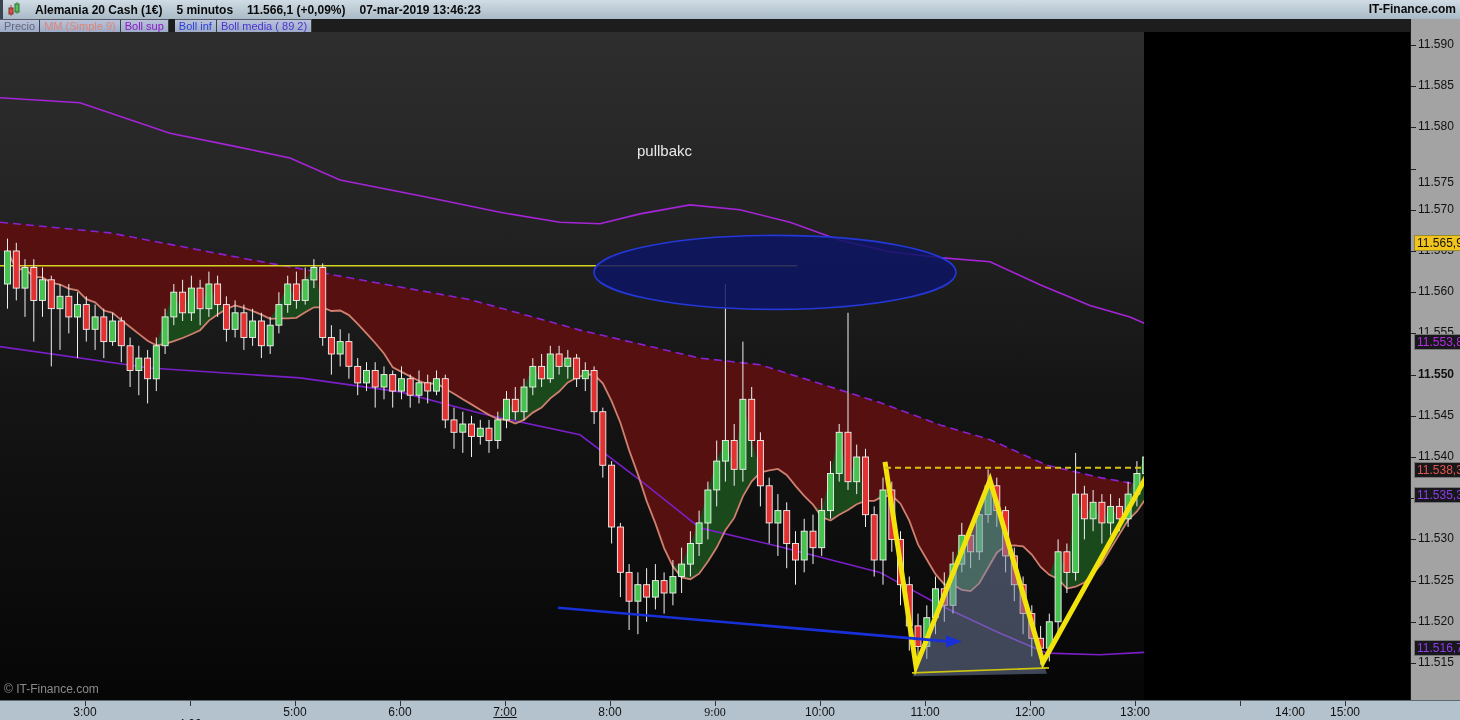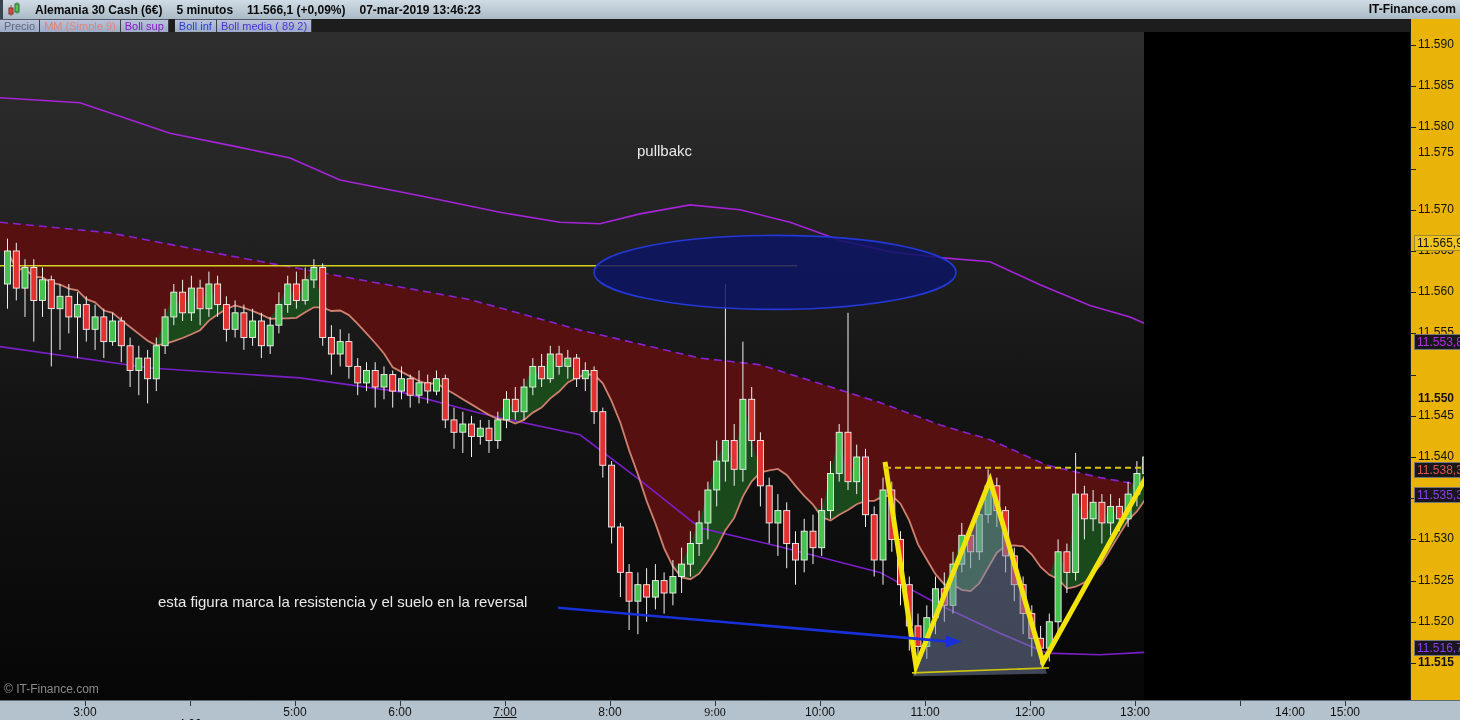--- a/index.html
+++ b/index.html
@@ -17,21 +17,21 @@
     display:flex;align-items:stretch;font-size:11px;line-height:12px;}
   .leg-btn{background:linear-gradient(#b9c4da,#9dabc8);border-right:1px solid #3c3f46;
     border-top:1px solid #55596a;padding:0 4px;white-space:nowrap;cursor:pointer;}
   
   #chart{position:absolute;left:0;top:32px;width:1144px;height:668px;
     background:linear-gradient(180deg,#2e2e2e 0%,#242424 25%,#141414 55%,#060606 100%);overflow:hidden;}
   #chart-svg{position:absolute;left:0;top:0;}
   .chart-text{position:absolute;color:#e9e9e9;font-size:15px;white-space:nowrap;}
   #watermark{position:absolute;left:4px;top:650px;color:#8a8a8a;font-size:12px;}
   
-  #price-axis{position:absolute;left:1410px;top:19px;width:50px;height:681px;background:#eab308;
+  #price-axis{position:absolute;left:1410px;top:19px;width:50px;height:681px;background:#a3a3a3;
     border-left:1px solid #1a1a1a;font-size:12px;color:#111;}
   .tick-mark{position:absolute;left:0;width:5px;height:1px;background:#222;}
   .tick-label{position:absolute;left:7px;white-space:nowrap;}
   .badge{position:absolute;left:3px;padding:0 2px;font-size:12px;border:1px solid #8a8a8a;
     white-space:nowrap;z-index:3;}
   
   #time-axis{position:absolute;left:0;top:700px;width:1460px;height:20px;background:#b4c2cd;
     border-top:1px solid #5c6a74;font-size:12px;color:#111;}
   .time-label{position:absolute;top:4px;width:44px;text-align:center;}
   .time-tick{position:absolute;top:0;width:1px;height:5px;background:#333;}
@@ -42,21 +42,21 @@
 <div id="topbar">
   <span class="edge"></span>
   <span id="chart-icon">
     <svg width="14" height="15">
       <line x1="4" y1="3" x2="4" y2="14" stroke="#b05048" stroke-width="1"></line>
       <rect x="2" y="6" width="4" height="6" fill="#d85048" stroke="#803028"></rect>
       <line x1="10" y1="0" x2="10" y2="12" stroke="#509850" stroke-width="1"></line>
       <rect x="8" y="2" width="4" height="8" fill="#58c058" stroke="#2a7030"></rect>
     </svg>
   </span>
-  <span class="seg">Alemania 30 Cash (6€)</span>
+  <span class="seg">Alemania 20 Cash (1€)</span>
   <span class="seg">5 minutos</span>
   <span class="seg">11.566,1 (+0,09%)</span>
   <span class="seg">07-mar-2019 13:46:23</span>
   <span id="brand">IT-Finance.com</span>
 </div>
 
 <div id="legendbar">
     <span class="leg-btn" style="color: rgb(99, 104, 122);">Precio</span>
     <span class="leg-btn" style="color: rgb(223, 133, 118);">MM (Simple 9)</span>
     <span class="leg-btn" style="color: rgb(141, 24, 198);">Boll sup</span>
@@ -355,57 +355,56 @@
       <rect x="1221.4" y="213.2" width="6" height="294.2" fill="#46c24e" stroke="#f2f2f2" stroke-width="0.9"></rect>
       <ellipse cx="775" cy="240.4" rx="181" ry="37" fill="#0c1464" fill-opacity="0.84" stroke="#2438d8" stroke-width="1.6"></ellipse>
       <polygon points="916,634.3 990,453.8 1043,630.2 1047,641.7 913,644.2" fill="#7585a8" fill-opacity="0.5"></polygon>
       <polyline points="912,640.9 1049,635.9" fill="none" stroke="#cfc50e" stroke-width="1.6"></polyline>
       <polyline points="885,429.9 916,634.3 990,448.1 1043,630.2 1150,438.2" fill="none" stroke="#f2e30c" stroke-width="5" stroke-linejoin="miter"></polyline>
       <line x1="885" y1="435.7" x2="1406" y2="435.7" stroke="#d8c410" stroke-width="2" stroke-dasharray="6 4"></line>
       <line x1="558" y1="575.8" x2="950" y2="609.6" stroke="#1830d8" stroke-width="2.6"></line>
       <polygon points="962,609.6 946,603.6 946,615.6" fill="#1830d8"></polygon>
     </svg>
   <div class="chart-text" id="txt-pullback" style="left: 637px; top: 110px;">pullbakc</div>
-  <div class="chart-text" id="txt-reversal" style="left: 158px; top: 561px;">esta figura marca la resistencia y el suelo en la reversal</div>
   <div id="watermark">© IT-Finance.com</div>
 </div>
 
 <div id="price-axis">
     <div class="tick-mark" style="top: 26px;"></div>
     <div class="tick-label" style="top: 18px;">11.590</div>
     <div class="tick-mark" style="top: 67px;"></div>
     <div class="tick-label" style="top: 59px;">11.585</div>
     <div class="tick-mark" style="top: 108px;"></div>
     <div class="tick-label" style="top: 100px;">11.580</div>
     <div class="tick-mark" style="top: 150px;"></div>
-    <div class="tick-label" style="top: 126px;">11.575</div>
+    <div class="tick-label" style="top: 156px;">11.575</div>
     <div class="tick-mark" style="top: 191px;"></div>
     <div class="tick-label" style="top: 183px;">11.570</div>
     <div class="tick-mark" style="top: 232px;"></div>
     <div class="tick-label" style="top: 224px;">11.565</div>
     <div class="tick-mark" style="top: 273px;"></div>
     <div class="tick-label" style="top: 265px;">11.560</div>
     <div class="tick-mark" style="top: 314px;"></div>
     <div class="tick-label" style="top: 306px;">11.555</div>
     <div class="tick-mark" style="top: 356px;"></div>
-    <div class="tick-label" style="top: 348px; font-weight: bold; margin-top: 24px;">11.550</div>
+    <div class="tick-label" style="top: 348px; font-weight: bold;">11.550</div>
     <div class="tick-mark" style="top: 397px;"></div>
     <div class="tick-label" style="top: 389px;">11.545</div>
     <div class="tick-mark" style="top: 438px;"></div>
     <div class="tick-label" style="top: 430px;">11.540</div>
     <div class="tick-mark" style="top: 479px;"></div>
     <div class="tick-label" style="top: 471px;">11.535</div>
     <div class="tick-mark" style="top: 520px;"></div>
     <div class="tick-label" style="top: 512px;">11.530</div>
     <div class="tick-mark" style="top: 562px;"></div>
     <div class="tick-label" style="top: 554px;">11.525</div>
     <div class="tick-mark" style="top: 603px;"></div>
     <div class="tick-label" style="top: 595px;">11.520</div>
     <div class="tick-mark" style="top: 644px;"></div>
-    <div class="tick-label" style="top: 636px; font-weight: bold;">11.515</div>
+    <div class="tick-label" style="top: 636px;">11.515</div>
     <div class="badge" style="top: 216px; background: rgb(240, 196, 28); color: rgb(16, 16, 16); border-color: rgb(154, 138, 48);">11.565,9</div>
     <div class="badge" style="top: 315px; background: rgb(23, 23, 28); color: rgb(180, 47, 224); border-color: rgb(119, 119, 119);">11.553,8</div>
     <div class="badge" style="top: 443px; background: rgb(23, 23, 28); color: rgb(226, 87, 74); border-color: rgb(119, 119, 119);">11.538,3</div>
     <div class="badge" style="top: 468px; background: rgb(23, 23, 28); color: rgb(143, 61, 232); border-color: rgb(119, 119, 119);">11.535,3</div>
     <div class="badge" style="top: 621px; background: rgb(23, 23, 28); color: rgb(143, 61, 232); border-color: rgb(119, 119, 119);">11.516,7</div>
   </div>
 <div id="time-axis">
     <div class="time-tick" style="left: 85px;"></div>
     <div class="time-label" style="left: 63px;">3:00</div>
     <div class="time-tick" style="left: 190px;"></div>

